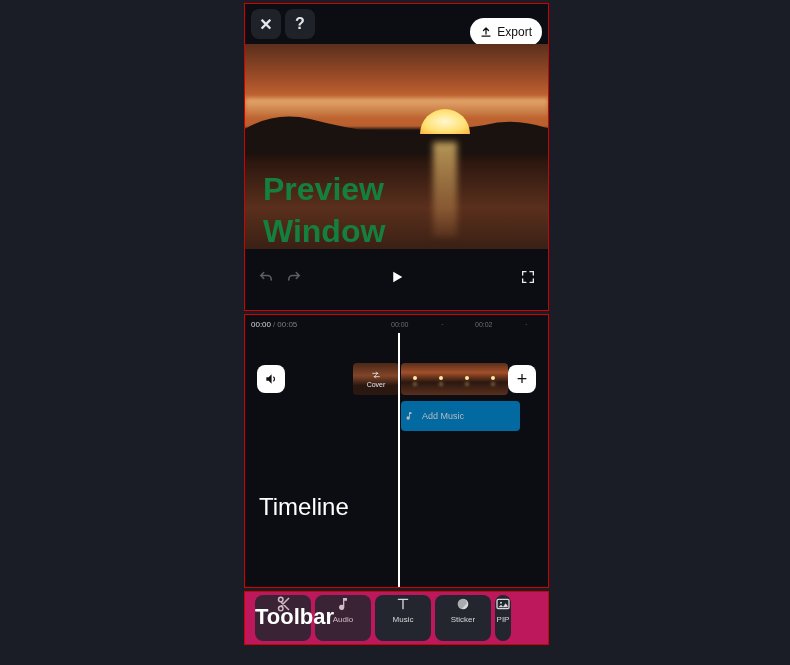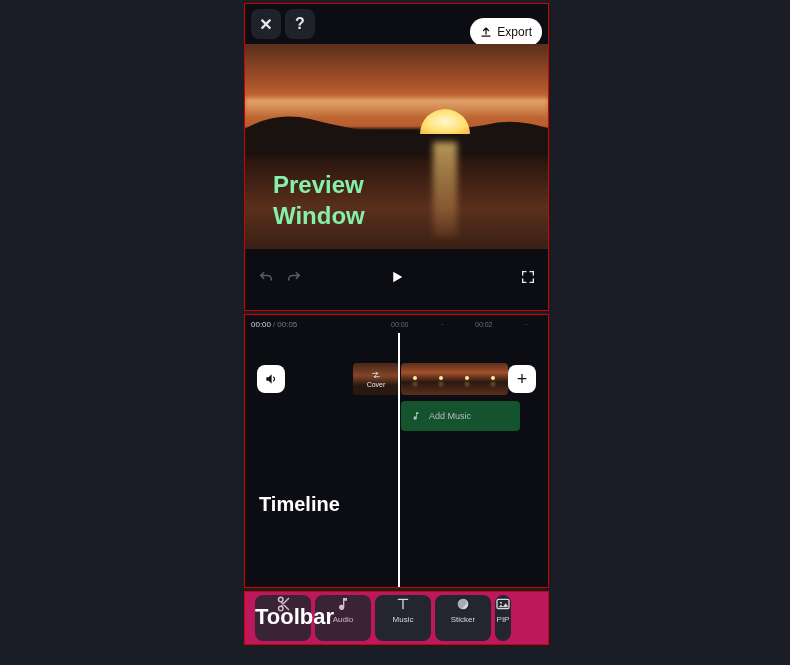--- a/index.html
+++ b/index.html
@@ -100,24 +100,24 @@
   }
   .sun-reflection {
     position: absolute;
     top: 98px; left: 188px;
     width: 24px; height: 95px;
     background: linear-gradient(to bottom, rgba(255,210,120,0.7), rgba(200,120,60,0.15));
     filter: blur(3px);
   }
   .preview-label {
     position: absolute;
-    left: 28px;
+    left: 18px;
     top: 125px;
-    color: #86efac;
-    font-size: 24px;
+    color: #15803d;
+    font-size: 32px;
     font-weight: 700;
     line-height: 1.3;
   }
   .preview-controls {
     height: 55px;
     display: flex;
     align-items: center;
     padding: 0 12px;
     position: relative;
     background: #0b0d12;
@@ -244,36 +244,36 @@
     color: #111;
     font-size: 18px;
     font-weight: 300;
   }
   .add-music-bar {
     position: absolute;
     left: 156px;
     top: 86px;
     right: 28px;
     height: 30px;
-    background: #14532d;
+    background: #0369a1;
     border-radius: 4px;
     display: flex;
     align-items: center;
-    padding: 0 10px;
+    padding: 0 3px;
     gap: 8px;
     color: #b8bbc0;
     font-size: 9px;
   }
   .timeline-label {
     position: absolute;
     left: 14px;
     top: 178px;
     color: #fff;
-    font-size: 20px;
-    font-weight: 700;
+    font-size: 24px;
+    font-weight: 400;
   }
 
   
   .toolbar-section {
     position: relative;
     width: 100%;
     height: 54px;
     margin-top: 3px;
     border: 1px solid #d40000;
     background: #be185d;

